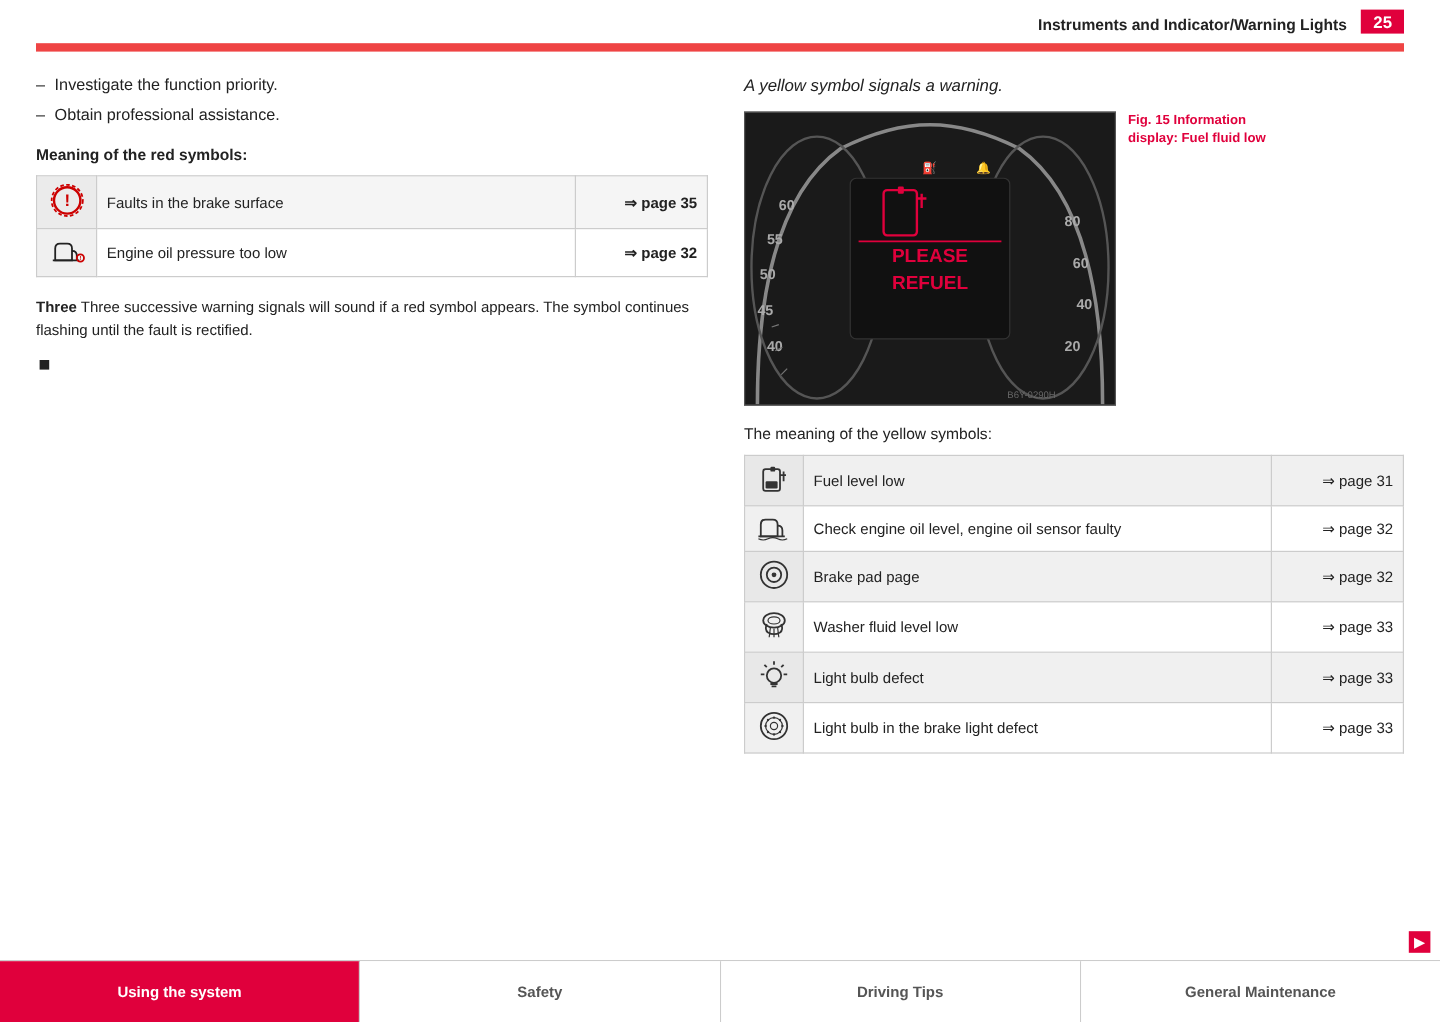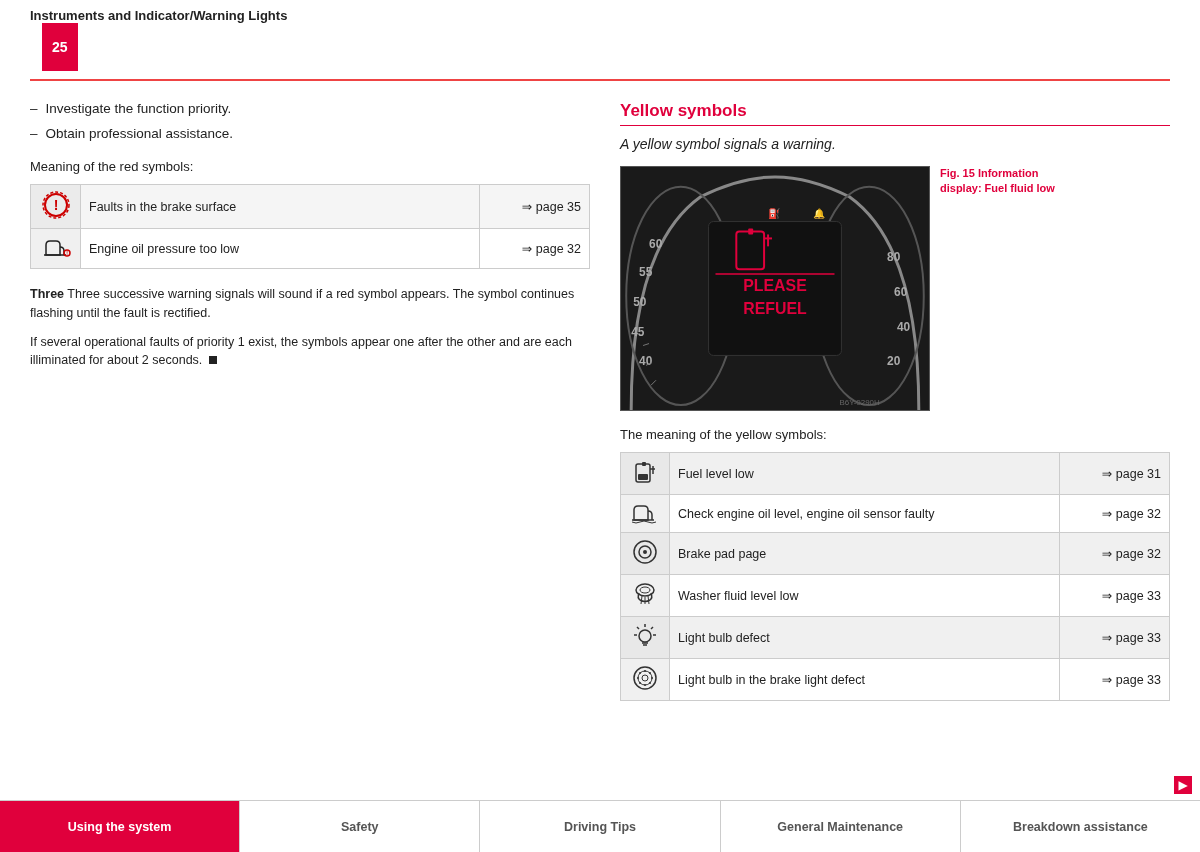--- a/index.html
+++ b/index.html
@@ -1,37 +1,37 @@
 <!DOCTYPE html>
 <html><head>
   <meta charset="utf-8">
   <style>
     * { margin: 0; padding: 0; box-sizing: border-box; }
     body { font-family: Arial, sans-serif; font-size: 13px; background: #fff; color: #222; width: 1200px; height: 852px; overflow: hidden; position: relative; }
 
     
-    .header { display: flex; justify-content: flex-end; align-items: flex-start; padding: 8px 0; border-bottom: 2px solid #ef4444; margin: 0 30px; flex-direction: column; }
+    .header { display: flex; justify-content: flex-end; align-items: flex-end; padding: 8px 0; border-bottom: 7px solid #ef4444; margin: 0 30px; }
     .header-title { font-size: 13px; font-weight: bold; color: #222; }
-    .page-num-box { background: #e0003c; color: #fff; font-weight: bold; font-size: 14px; padding: 16px 10px; margin-left: 12px; }
+    .page-num-box { background: #e0003c; color: #fff; font-weight: bold; font-size: 14px; padding: 2px 10px; margin-left: 12px; }
 
     
     .main-content { display: flex; padding: 0 30px; margin-top: 20px; gap: 30px; }
 
     
     .left-col { flex: 0 0 560px; }
     .bullet-item { display: flex; align-items: flex-start; margin-bottom: 10px; font-size: 13.5px; }
     .bullet-dash { margin-right: 8px; font-size: 13.5px; }
 
-    .meaning-text { margin-top: 18px; margin-bottom: 10px; font-size: 13px; }
+    .meaning-text { margin-top: 18px; margin-bottom: 10px; font-size: 13px; font-weight: bold; }
 
     
     .symbols-table { width: 100%; border-collapse: collapse; border: 1px solid #ccc; margin-bottom: 16px; }
     .symbols-table td { border: 1px solid #ccc; padding: 6px 8px; font-size: 12.5px; vertical-align: middle; }
     .symbols-table td:first-child { width: 50px; text-align: center; background: #f5f5f5; }
-    .symbols-table td:last-child { width: 110px; text-align: right; color: #222; white-space: nowrap; }
+    .symbols-table td:last-child { width: 110px; text-align: right; color: #222; white-space: nowrap; font-weight: bold; }
     .symbols-table tr:nth-child(odd) td { background: #f5f5f5; }
     .symbols-table tr:nth-child(odd) td:first-child { background: #ebebeb; }
     .symbols-table tr:nth-child(even) td { background: #fff; }
     .symbols-table tr:nth-child(even) td:first-child { background: #f0f0f0; }
 
     .warning-text { font-size: 12.5px; margin-bottom: 10px; line-height: 1.5; }
     .warning-text strong { font-weight: bold; }
     .faults-text { font-size: 12.5px; margin-bottom: 10px; line-height: 1.5; }
 
     
@@ -122,27 +122,25 @@
           <td>Engine oil pressure too low</td>
           <td>⇒ page 32</td>
         </tr>
       </tbody>
     </table>
 
     <p class="warning-text">
       <strong>Three</strong> <span>Three successive warning signals will sound if a red symbol appears. The symbol continues flashing until the fault is rectified.</span>
     </p>
     <p class="faults-text">
-      <span>If several operational faults of priority 1 exist, the symbols appear one after the other and are each illiminated for about 2 seconds.</span>
       <span class="stop-sq"></span>
     </p>
   </div>
 
   <div class="right-col">
-    <div class="yellow-title">Yellow symbols</div>
     <div class="yellow-subtitle">A yellow symbol signals a warning.</div>
 
     <div class="dashboard-area">
       <div class="dashboard-img">
         <svg class="dashboard-svg" viewBox="0 0 310 245" xmlns="http://www.w3.org/2000/svg">
 
           <rect width="310" height="245" fill="#1a1a1a"></rect>
 
           <path d="M10 245 Q10 80 80 30 Q120 10 155 10" fill="none" stroke="#888" stroke-width="3"></path>
 
@@ -305,16 +303,13 @@
   </div>
   <div class="nav-item inactive">
     <span>Safety</span>
   </div>
   <div class="nav-item inactive">
     <span>Driving Tips</span>
   </div>
   <div class="nav-item inactive">
     <span>General Maintenance</span>
   </div>
-  <div class="nav-item inactive">
-    <span>Breakdown assistance</span>
-  </div>
 </div>
 
 </body></html>

